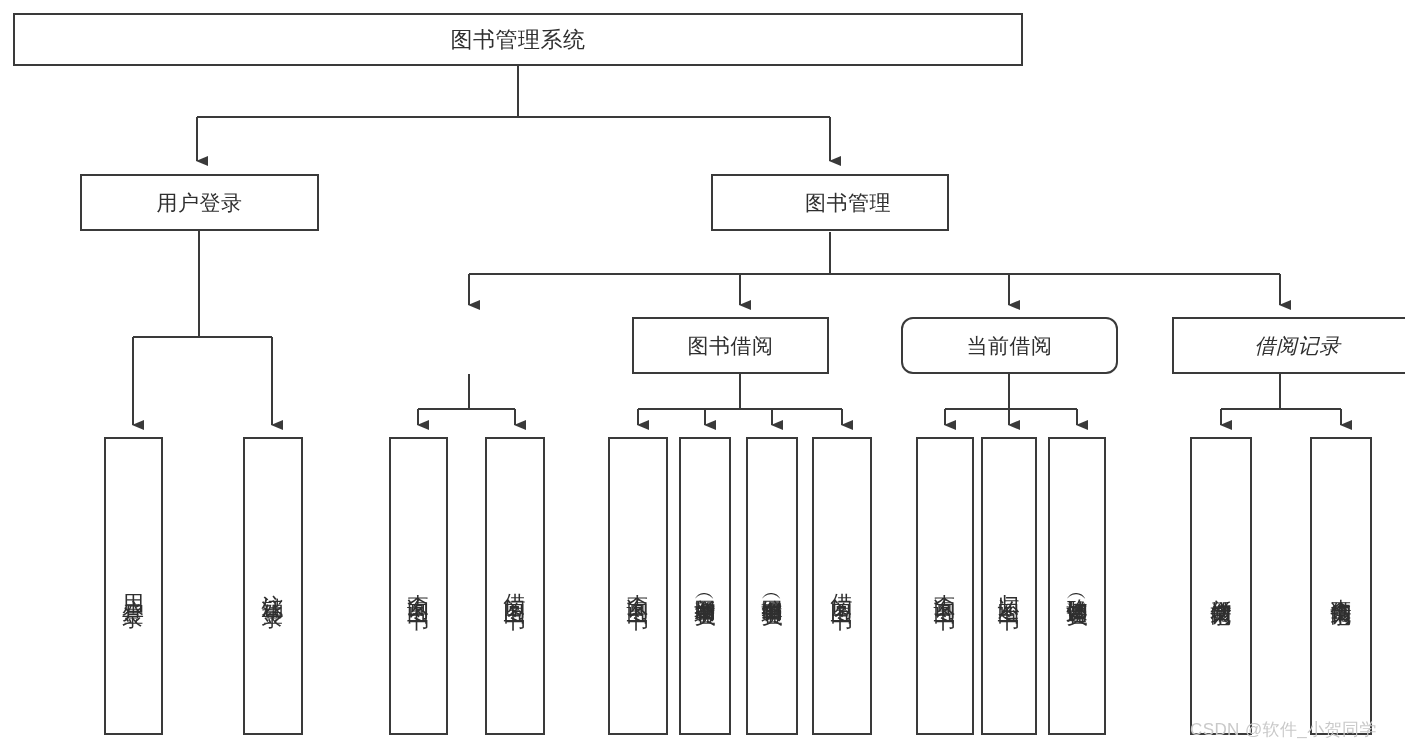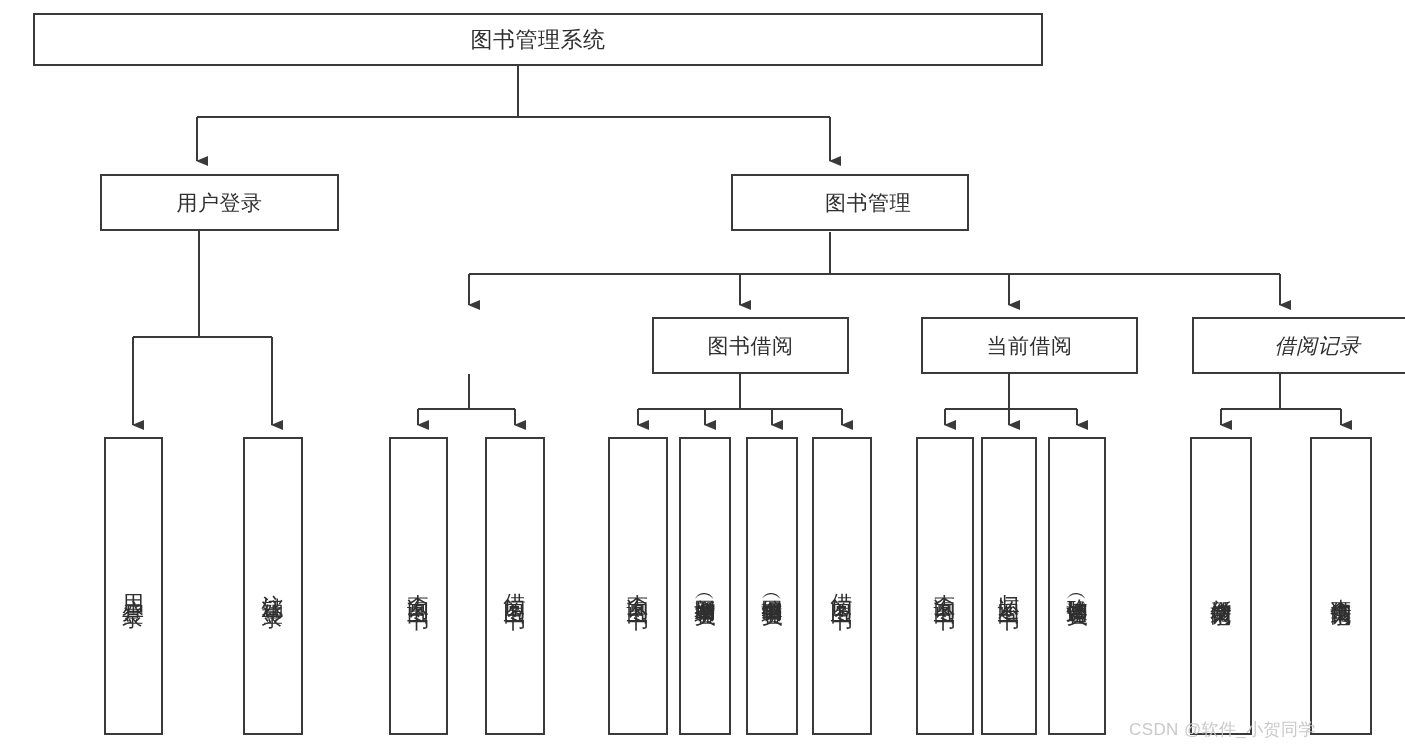--- a/index.html
+++ b/index.html
@@ -15,21 +15,20 @@
     background:#ffffff;
     border:2.4px solid #3a3a3a;
     box-sizing:border-box;
     display:flex;align-items:center;justify-content:center;
     color:#2f2f2f;
   }
   .node.h{   
     font-size:21px;
     letter-spacing:.5px;
     white-space:nowrap;
-    margin-left:20px;
   }
   .node.root{font-size:22px;}
   .node.v{  
     writing-mode:vertical-rl;
     text-orientation:upright;
     font-size:22px;
     line-height:1.14;
     letter-spacing:5px;
     align-items:center;
     justify-content:center;
@@ -109,21 +108,21 @@
   <div class="node h" style="left:80px;top:174px;width:239px;height:57px;">
     <span>用户登录</span>
   </div>
   <div class="node h" style="left:711px;top:174px;width:238px;height:57px;padding-left:36px;">
     <span>图书管理</span>
   </div>
 
   <div class="node h" style="left:632px;top:317px;width:197px;height:57px;">
     <span>图书借阅</span>
   </div>
-  <div class="node h" style="left:901px;top:317px;width:217px;height:57px;">
+  <div class="node h" style="left:901px;top:317px;width:217px;height:57px;border-radius:12px;">
     <span>当前借阅</span>
   </div>
   <div class="node h" style="left:1172px;top:317px;width:251px;height:57px;font-style:italic;">
     <span>借阅记录</span>
   </div>
 
   <div class="node v" style="left:104px;top:437px;width:59px;height:298px;">
     <span>用户登录</span>
   </div>
   <div class="node v" style="left:243px;top:437px;width:60px;height:298px;">
@@ -160,15 +159,15 @@
     <span>确认归还（管理员）</span>
   </div>
 
   <div class="node v" style="left:1190px;top:437px;width:62px;height:298px;font-size:21px;letter-spacing:1.5px;">
     <span>新增借阅记录</span>
   </div>
   <div class="node v" style="left:1310px;top:437px;width:62px;height:298px;font-size:21px;letter-spacing:1.5px;">
     <span>查询借阅记录</span>
   </div>
 
-  <div class="watermark" style="left:1129px;top:718px;">CSDN @软件_小贺同学</div>
+  <div class="watermark" style="left:1190px;top:718px;">CSDN @软件_小贺同学</div>
 
 </div>
 
 </body></html>

